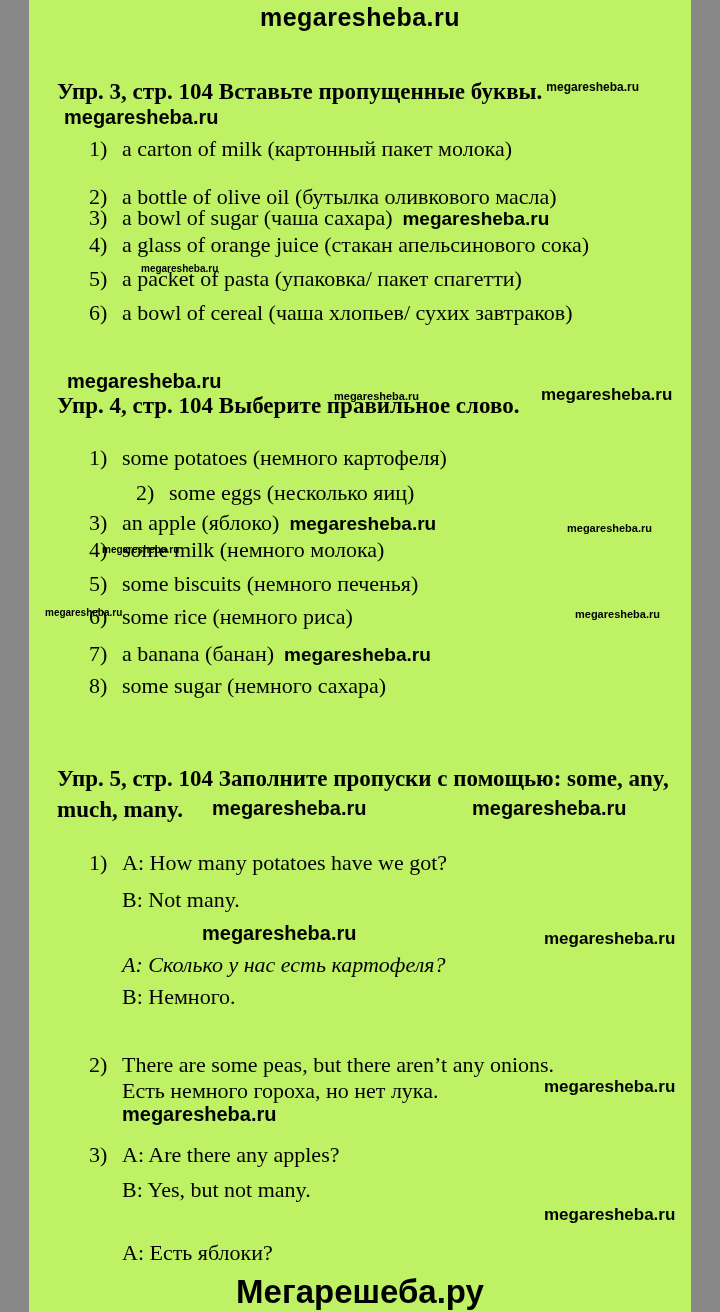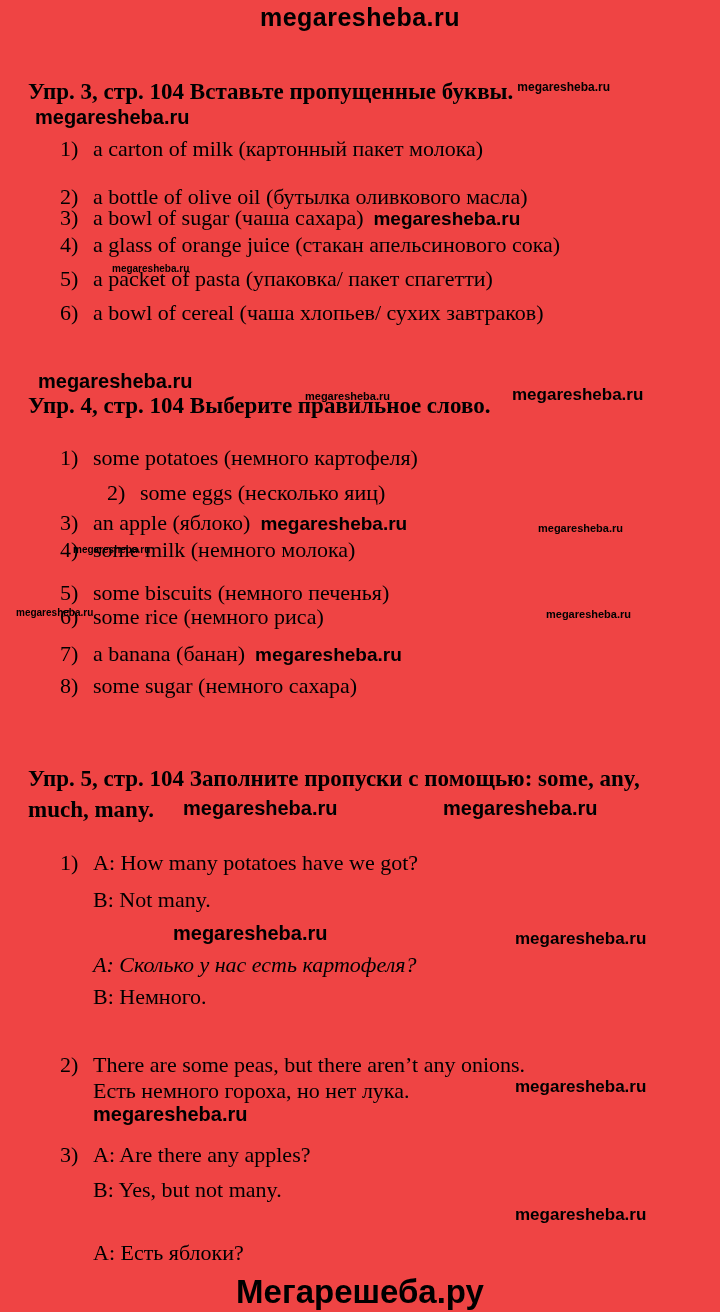--- a/index.html
+++ b/index.html
@@ -1,20 +1,20 @@
 <!DOCTYPE html>
 <html><head>
 <meta charset="utf-8">
 <style>
   html,body { margin:0; padding:0; background:#888; }
   .page {
     position:relative;
-    width:720px; height:1312px;
+    width:662px; height:1312px;
     margin:0 auto;
-    background:#ef4444;
+    background:#bef264;
     color:#000000;
     font-family:"Liberation Serif", serif;
     overflow:hidden;
   }
   .line { position:absolute; white-space:nowrap; font-size:22px; line-height:1.2; }
   .h { font-weight:bold; font-size:23px; }
   .num { display:inline-block; min-width:33px; }
   .wm { font-family:"Liberation Sans", sans-serif; font-weight:bold; color:#000; }
   .wm-xl { font-size:25px; letter-spacing:0.5px; }
   .wm-lg { font-size:20px; }
@@ -92,21 +92,21 @@
     </div>
     <div class="line" style="left:538px; top:512px;">
       <span class="wm wm-sm">megaresheba.ru</span>
     </div>
     <div class="line" style="left:73px; top:533px;">
       <span class="wm wm-xs">megaresheba.ru</span>
     </div>
     <div class="line" style="left:60px; top:537px;">
       <span class="num">4)</span><span>some milk (немного молока)</span>
     </div>
-    <div class="line" style="left:60px; top:571px;margin-top:9px;">
+    <div class="line" style="left:60px; top:571px;">
       <span class="num">5)</span><span>some biscuits (немного печенья)</span>
     </div>
     <div class="line" style="left:16px; top:596px;">
       <span class="wm wm-xs">megaresheba.ru</span>
     </div>
     <div class="line" style="left:546px; top:598px;">
       <span class="wm wm-sm">megaresheba.ru</span>
     </div>
     <div class="line" style="left:60px; top:604px;">
       <span class="num">6)</span><span>some rice (немного риса)</span>

